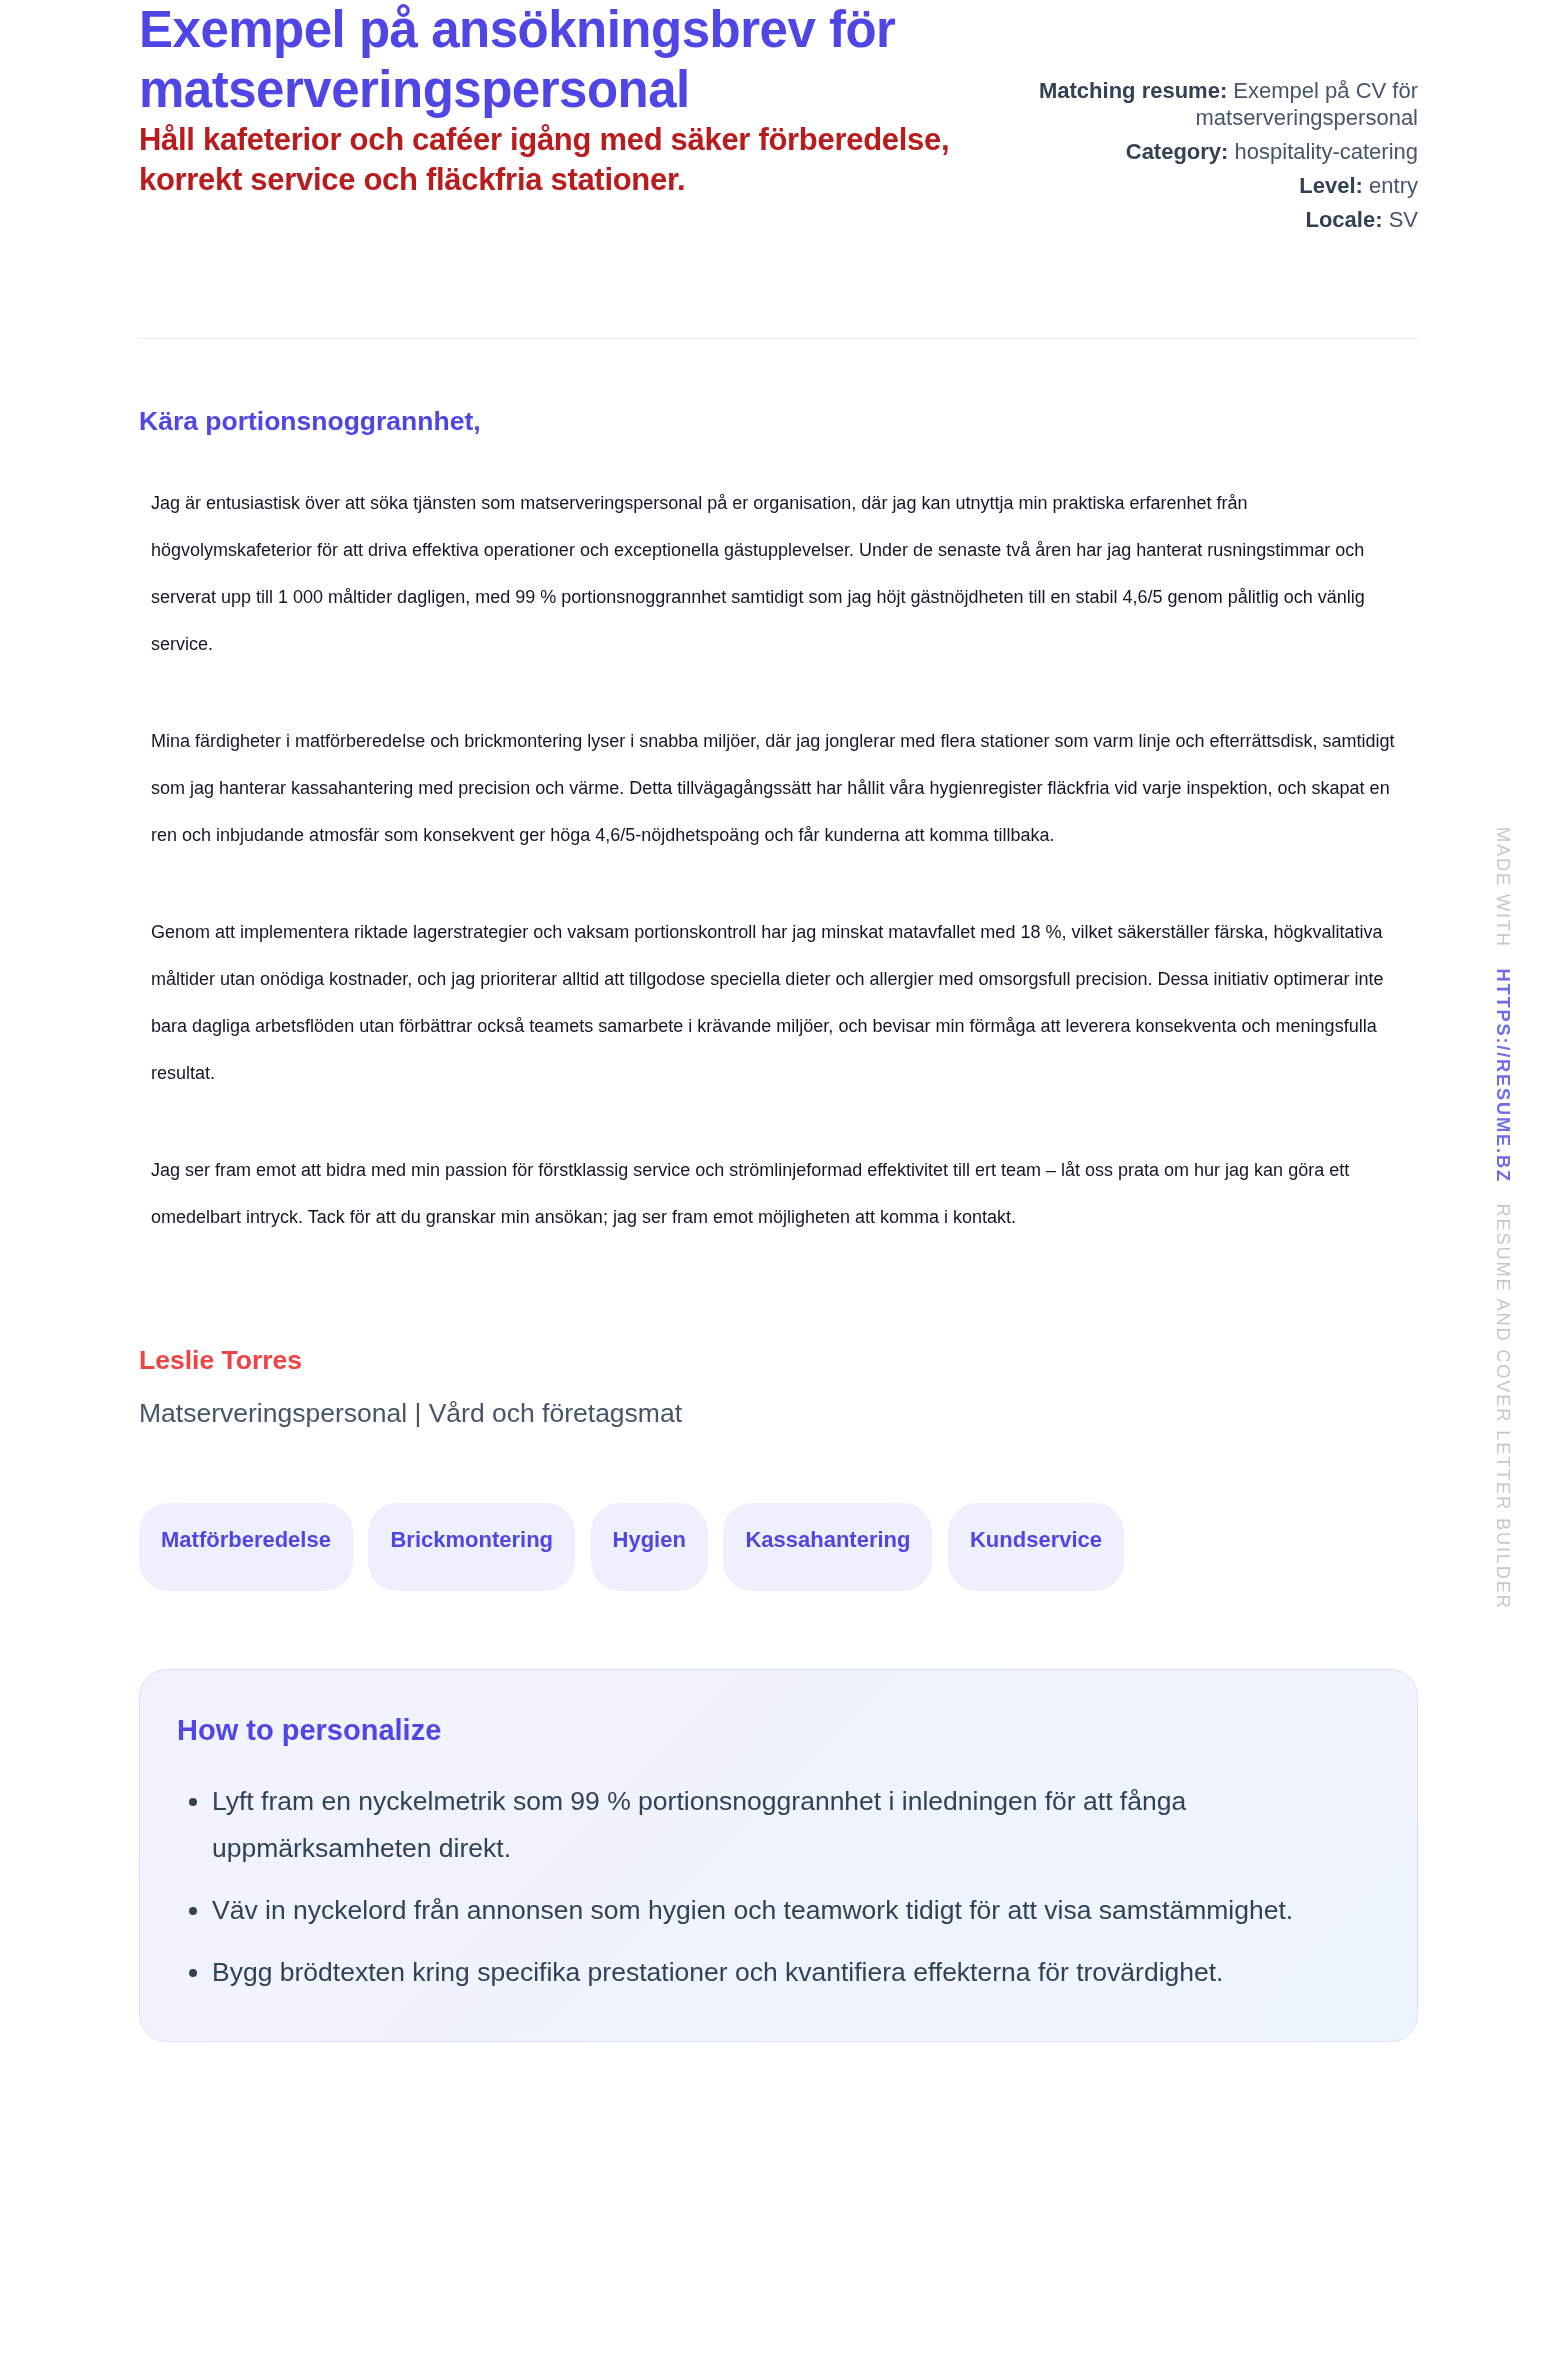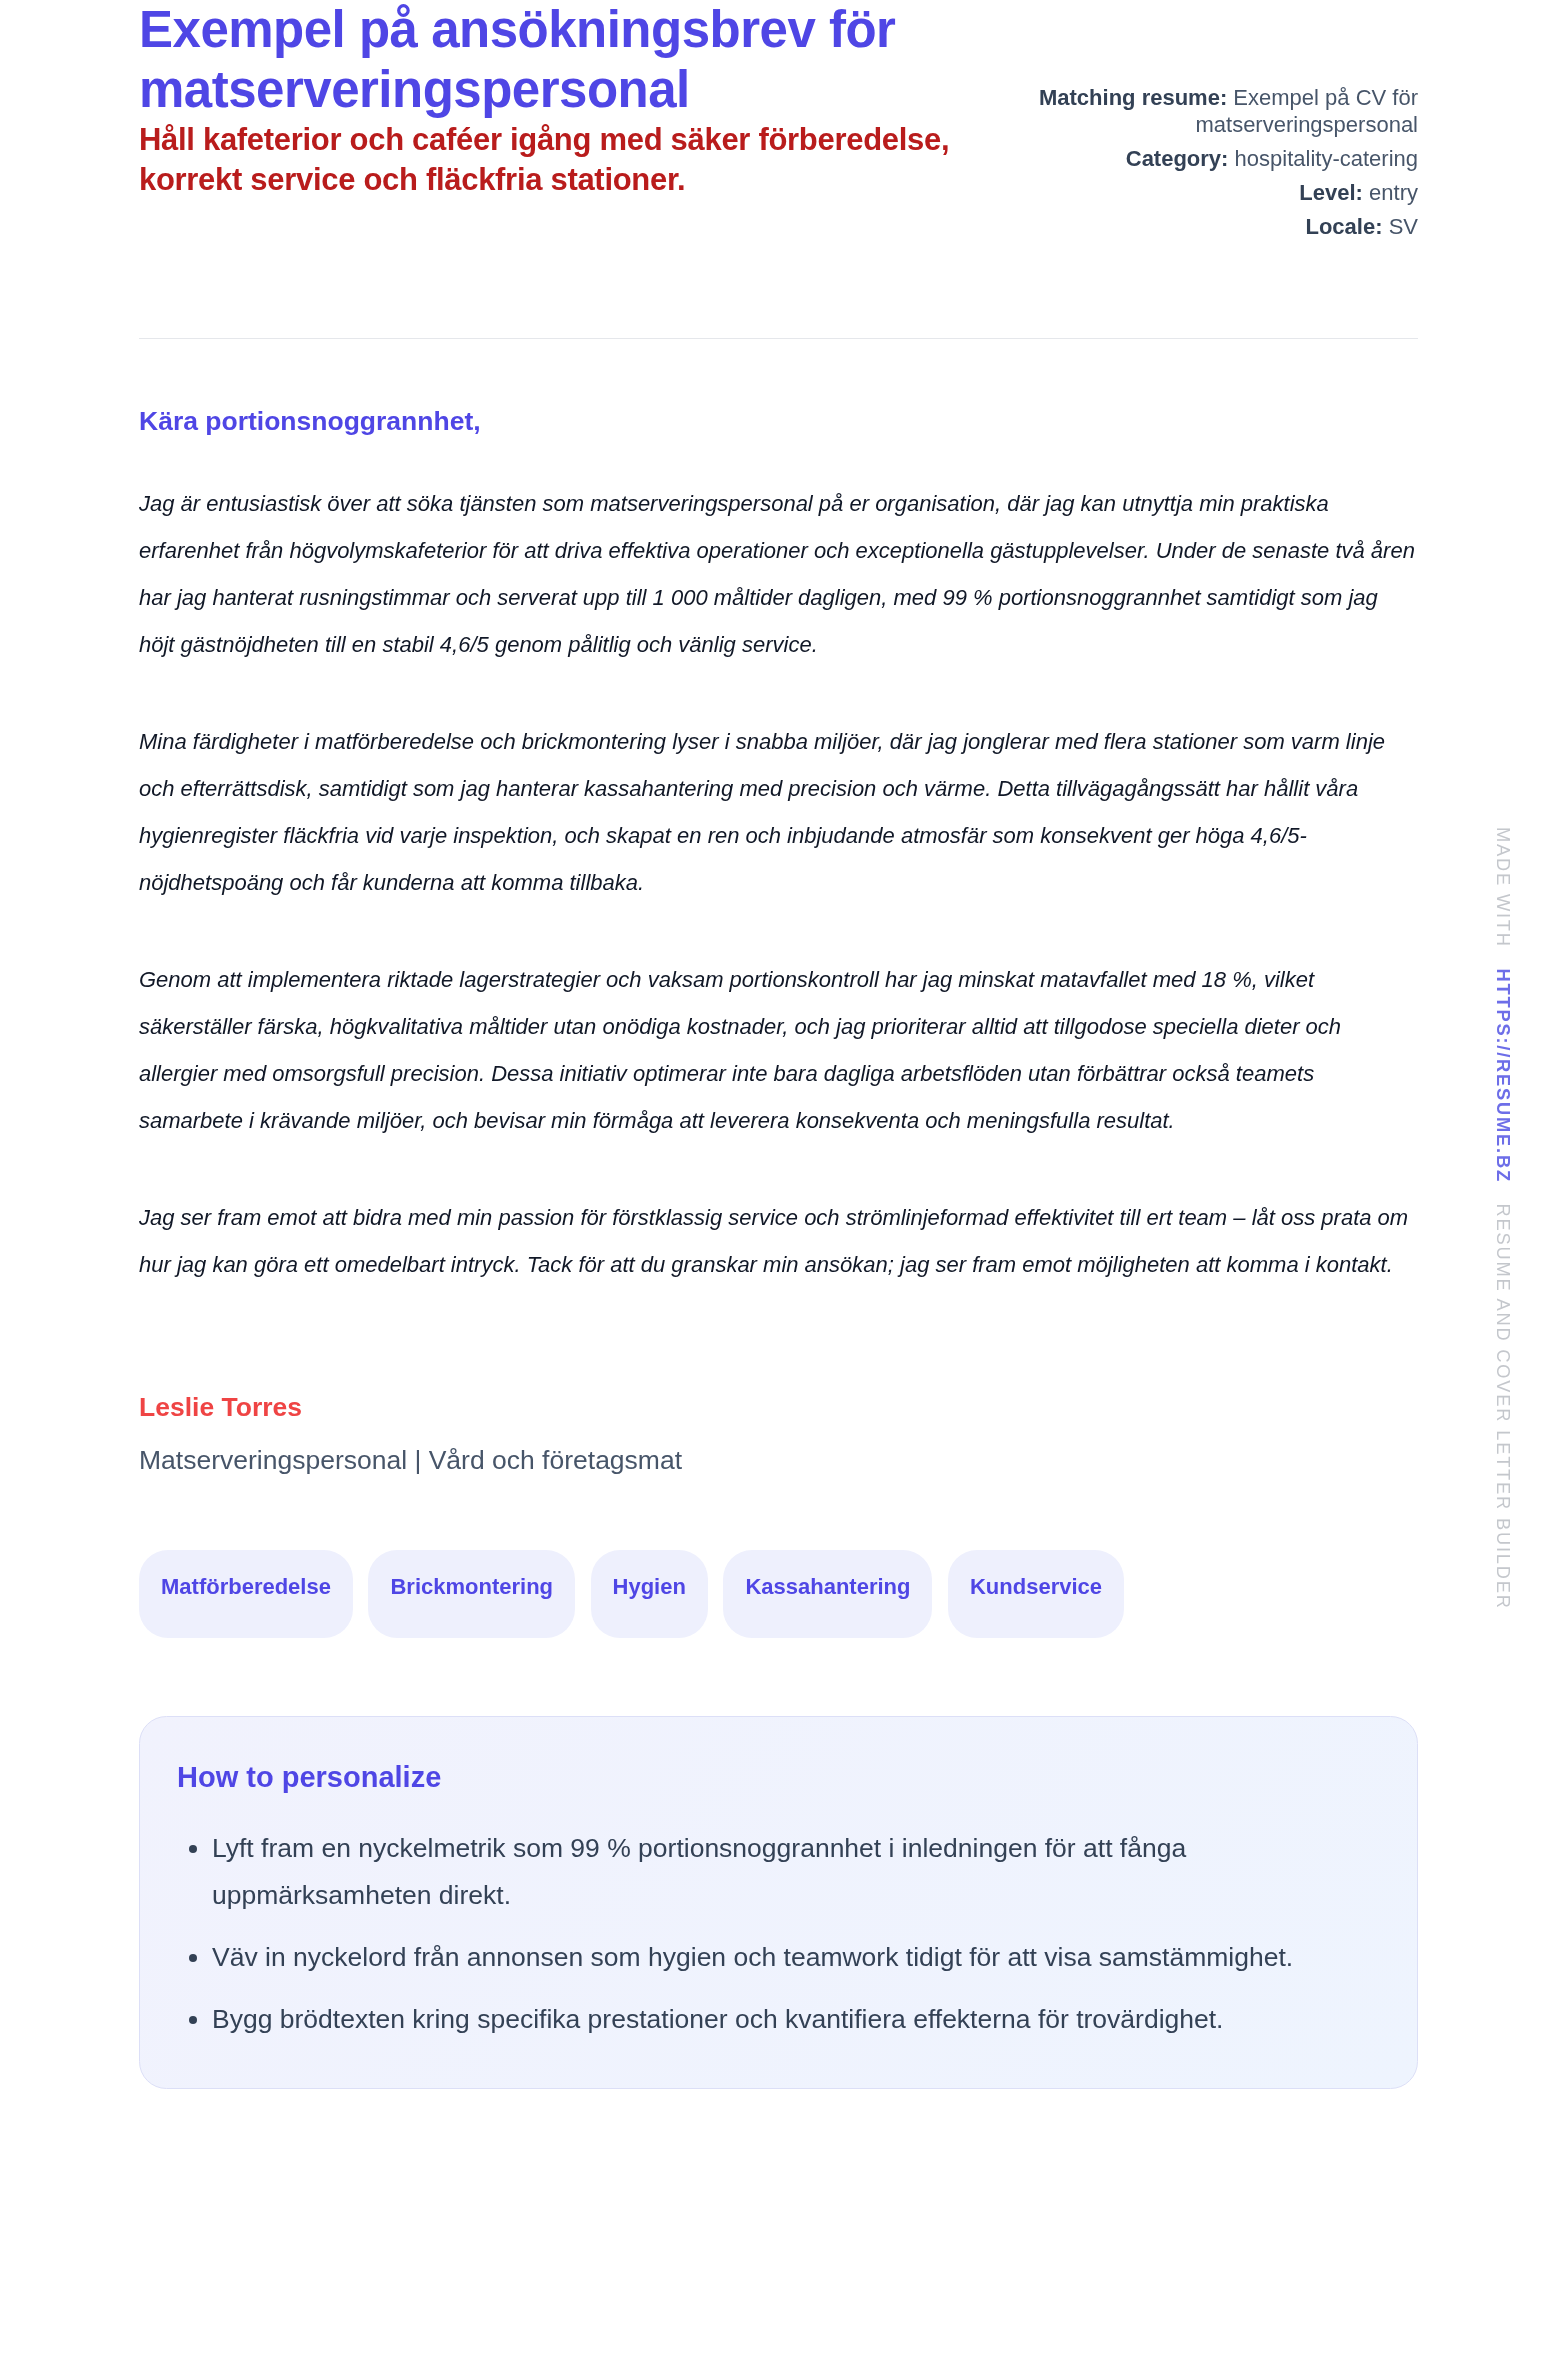--- a/index.html
+++ b/index.html
@@ -12,30 +12,30 @@
   .header { position: relative; height: 251px; border-bottom: 1.8px solid #e5e7eb; box-sizing: border-box; height: 339px; }
   .title {
     font-size: 51px; font-weight: 700; color: #4f46e5; line-height: 60px;
     margin: 0; width: 877px; letter-spacing: -0.5px;
   }
   .subtitle {
     font-size: 31px; font-weight: 700; color: #b91c1c; line-height: 40px;
     margin: 0; width: 877px; letter-spacing: -0.3px;
   }
   .meta {
-    position: absolute; right: 0; top: 84px; width: 384px; text-align: right;
+    position: absolute; right: 0; top: 77px; width: 384px; text-align: right;
     font-size: 22px; color: #475569; line-height: 27.4px;
   }
   .meta-row { margin-bottom: 6.4px; }
   .meta-key { font-weight: 700; color: #334155; }
   .salutation {
     margin-top: 64px; font-size: 26.5px; font-weight: 700; color: #4f46e5; line-height: 37px;
   }
   .para {
-    font-size: 22px; line-height: 47px; color: #111827; margin: 0; font-style: italic;
+    font-size: 18px; line-height: 47px; color: #111827; margin: 12px;
   }
   .para-1 { margin-top: 40px; }
   .para + .para { margin-top: 50px; }
   .sign-name { margin-top: 101px; font-size: 26.5px; font-weight: 700; color: #ef4444; line-height: 37px; }
   .sign-role { margin-top: 16.4px; font-size: 26.5px; color: #475569; line-height: 37px; }
   .tags { margin-top: 71px; display: flex; gap: 15.5px; }
   .tag {
     background: #eef0fd; color: #4f46e5; font-size: 22px; font-weight: 600;
     border-radius: 29px; height: 72px; line-height: 58px; padding: 8px 22px;
   }

